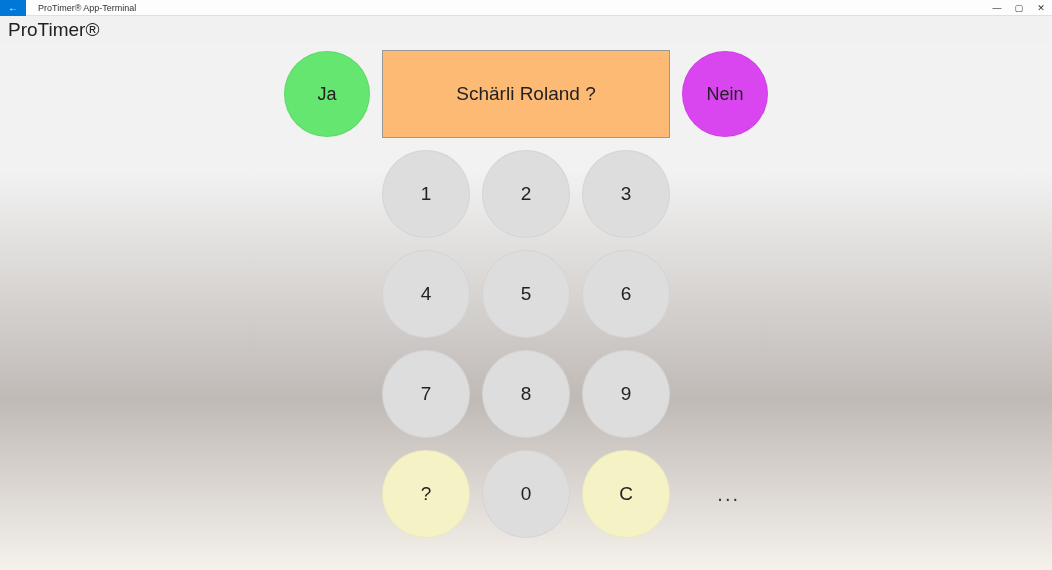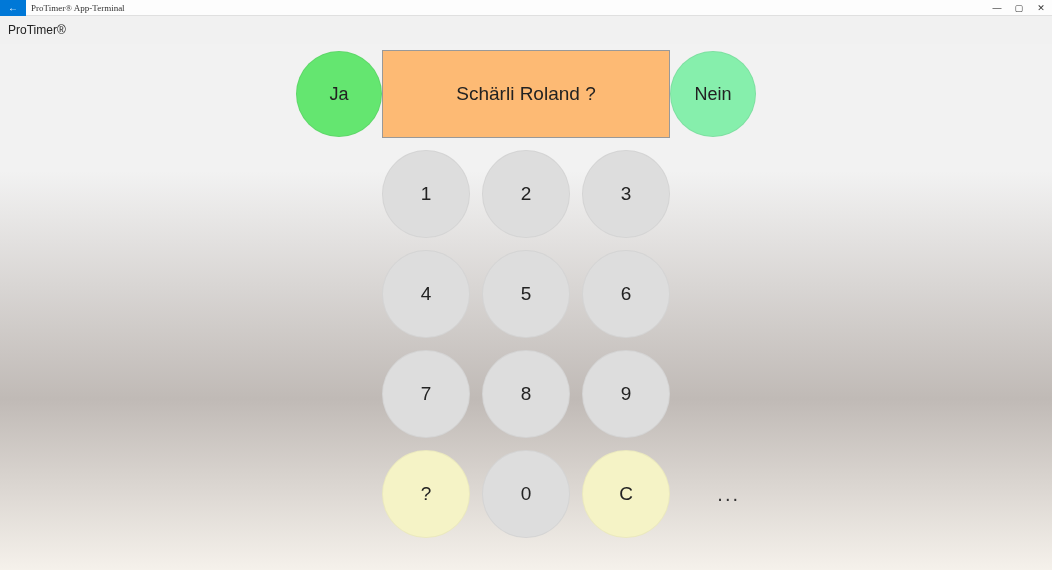--- a/index.html
+++ b/index.html
@@ -30,24 +30,23 @@
       height: 16px;
       background: #0078d7;
       display: flex;
       align-items: center;
       justify-content: center;
       color: white;
       font-size: 10px;
       cursor: pointer;
     }
     .window-title {
-      margin-left: 5px;
+      margin-left: 12px;
       font-size: 9px;
       color: #333;
-      font-family: Liberation Serif, serif;
     }
     .window-controls {
       position: absolute;
       right: 0;
       top: 0;
       height: 16px;
       display: flex;
       align-items: center;
     }
     .window-controls span {
@@ -58,50 +57,51 @@
       cursor: pointer;
     }
     .app-header {
       height: 28px;
       padding-left: 8px;
       display: flex;
       align-items: center;
       background: #f1f1f1;
     }
     .app-title {
-      font-size: 12px;
+      font-size: 19px;
       color: #222;
       font-weight: 400;
     }
     .confirm-row {
       position: absolute;
       top: 50px;
       left: 0;
       width: 100%;
       display: flex;
       justify-content: center;
       align-items: center;
+      gap: 12px;
     }
     .circle-btn {
       width: 86px;
       height: 86px;
       border-radius: 50%;
       display: flex;
       align-items: center;
       justify-content: center;
       font-size: 18px;
       color: #222;
       cursor: pointer;
       border: 1px solid rgba(0,0,0,0.06);
     }
     .ja-btn {
       background: #64e670;
     }
     .nein-btn {
-      background: #86efac;
+      background: #d946ef;
     }
     .display-box {
       width: 288px;
       height: 88px;
       background: #fdba74;
       border: 1px solid #999;
       display: flex;
       align-items: center;
       justify-content: center;
       font-size: 19px;

